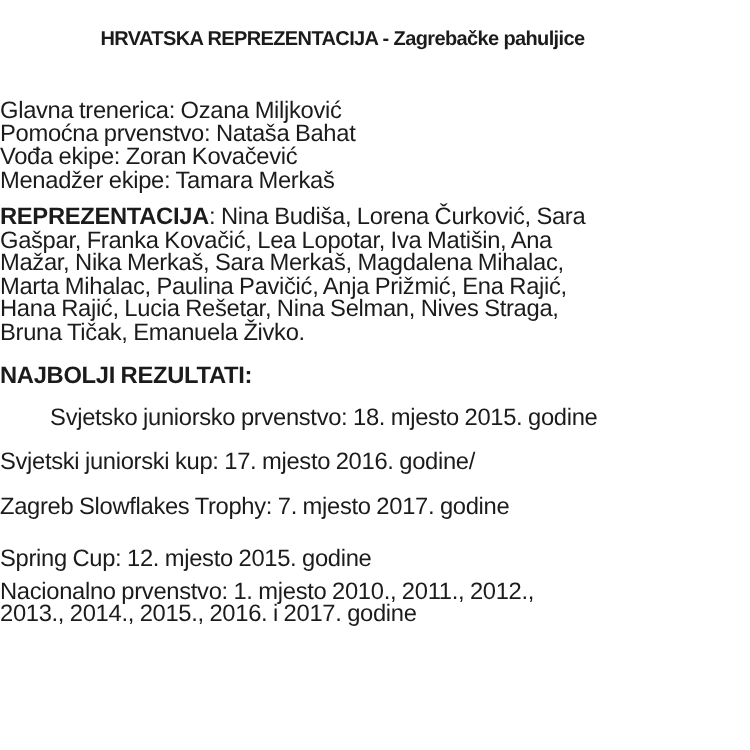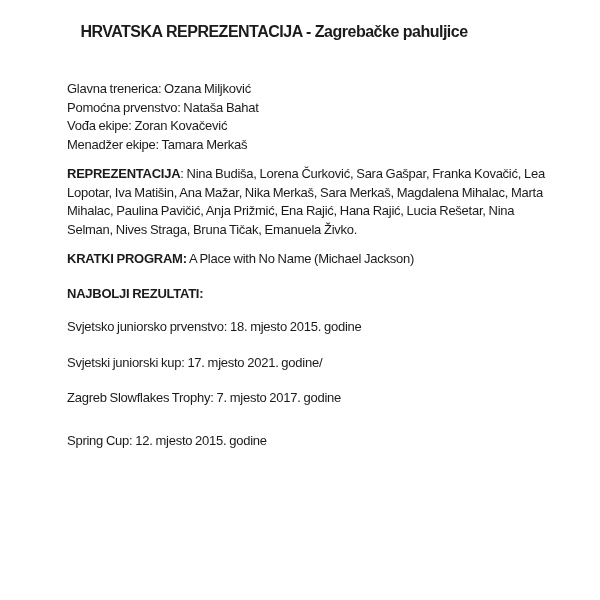--- a/index.html
+++ b/index.html
@@ -15,34 +15,33 @@
   .title {
     margin-top: 22px;
     text-align: center;
     font-size: 16px;
     line-height: 19px;
     letter-spacing: -0.5px;
     white-space: nowrap;
   }
   .b { font-weight: 700; }
   .content {
-    margin-left: 67px;
     width: 478px;
-    font-size: 13px;
+    font-size: 19px;
     line-height: 18.5px;
     letter-spacing: -0.25px;
     word-spacing: -0.5px;
   }
   .staff    { margin-top: 39px; }
   .team     { margin-top: 11px; }
   .kratki   { margin-top: 11px; }
   .slobodni { margin-top: 14px; }
   .heading  { margin-top: 16px; }
   .res         { margin-top: 17px; }
-  .res-first   { margin-top: 15px; }
+  .res-first   { margin-top: 15px; text-align: right; }
   .res-gap-lg  { margin-top: 24px; }
   .res-gap-sm  { margin-top: 7px; }
 </style>
 </head>
 <body>
 
 <div class="doc">
 
   <h1 class="title"><span class="b">HRVATSKA REPREZENTACIJA -</span><span> Zagrebačke pahuljice</span></h1>
 
@@ -50,24 +49,24 @@
 
     <div class="staff">
       <div>Glavna trenerica: Ozana Miljković</div>
       <div>Pomoćna prvenstvo: Nataša Bahat</div>
       <div>Vođa ekipe: Zoran Kovačević</div>
       <div>Menadžer ekipe: Tamara Merkaš</div>
     </div>
 
     <p class="team"><span class="b">REPREZENTACIJA</span><span>: Nina Budiša, Lorena Čurković, Sara Gašpar, Franka Kovačić, Lea Lopotar, Iva Matišin, Ana Mažar, Nika Merkaš, Sara Merkaš, Magdalena Mihalac, Marta Mihalac, Paulina Pavičić, Anja Prižmić, Ena Rajić, Hana Rajić, Lucia Rešetar, Nina Selman, Nives Straga, Bruna Tičak, Emanuela Živko.</span></p>
 
-    <p class="kratki"><span class="b">KRATKI PROGRAM:</span><span> A Place with No Name (Michael Jackson)</span></p>
 
 
     <p class="heading b">NAJBOLJI REZULTATI:</p>
 
     <p class="res res-first">Svjetsko juniorsko prvenstvo: 18. mjesto 2015. godine</p>
-    <p class="res">Svjetski juniorski kup: 17. mjesto 2021. godine/</p>
+    <p class="res">Svjetski juniorski kup: 17. mjesto 2016. godine/</p>
     <p class="res">Zagreb Slowflakes Trophy: 7. mjesto 2017. godine</p>
     <p class="res res-gap-lg">Spring Cup: 12. mjesto 2015. godine</p>
+    <p class="res res-gap-sm">Nacionalno prvenstvo: 1. mjesto 2010., 2011., 2012., 2013., 2014., 2015., 2016. i 2017. godine</p>
 
   </div>
 </div>
 
 </body></html>

